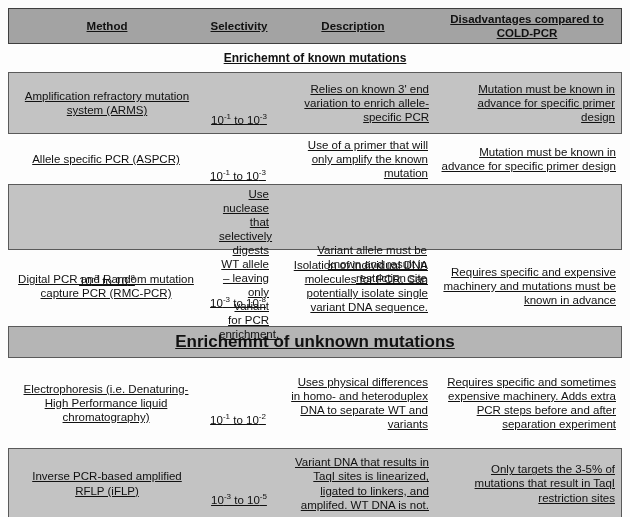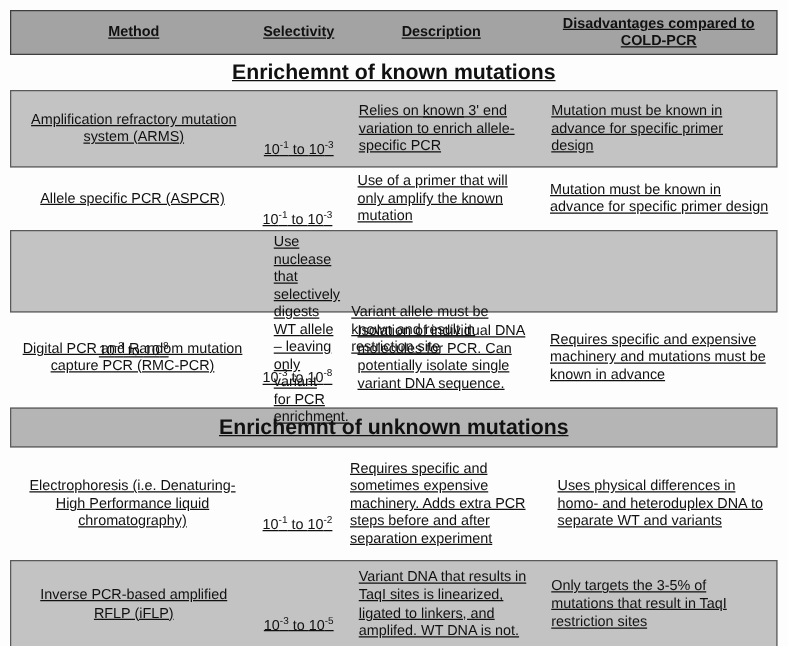--- a/index.html
+++ b/index.html
@@ -43,27 +43,27 @@
   .section-band{
     height:32px;
     background:var(--band-bg);
     border:1px solid var(--border);
     display:flex;align-items:center;justify-content:center;
     font-weight:bold;font-size:17px;
   }
   .section-plain{
     height:28px;
     display:flex;align-items:center;justify-content:center;
-    font-weight:bold;font-size:17px;
+    font-weight:bold;font-size:12px;
   }
   .cell{font-size:11.5px;line-height:1.22;}
   .cell.method{text-align:center;padding:2px 8px;}
   .cell.sel{text-align:center;white-space:nowrap;margin-top:32px;}
-  .cell.desc{text-align:left;padding:2px 4px 2px 14px;}
-  .cell.dis{text-align:left;padding:2px 6px 2px 8px;}
+  .cell.desc{text-align:right;padding:2px 4px 2px 14px;}
+  .cell.dis{text-align:right;padding:2px 6px 2px 8px;}
   sup{font-size:8px;}
   .u{text-decoration:underline;}
   .r1{height:62px;}
   .r2{height:50px;}
   .r3{height:66px;}
   .r4{height:72px;}
   .r5{height:80px;}
   .r6{height:71px;}
   .mt4{margin-top:4px;}
   .mt5{margin-top:5px;}
@@ -108,22 +108,22 @@
     <div class="cell sel"><span>10</span><sup>-3</sup><span> to </span><span>10</span><sup>-8</sup></div>
     <div class="cell desc"><span>Isolation of individual DNA molecules for PCR.  Can potentially isolate single variant DNA sequence.</span><span class="u"></span><span></span></div>
     <div class="cell dis">Requires specific and expensive machinery and mutations must be known in advance</div>
   </div>
 
   <div class="section-band mt4 mb5">Enrichemnt of unknown mutations</div>
 
   <div class="band r5">
     <div class="cell method">Electrophoresis (i.e. Denaturing-High Performance liquid chromatography)</div>
     <div class="cell sel"><span>10</span><sup>-1</sup><span> to </span><span>10</span><sup>-2</sup></div>
+    <div class="cell desc"><span>Uses physical differences in homo- and heteroduplex DNA to separate WT and variants</span><span class="u"></span><span></span></div>
     <div class="cell dis">Requires specific and sometimes expensive machinery.  Adds extra PCR steps before and after separation experiment</div>
-    <div class="cell desc"><span>Uses physical differences in homo- and heteroduplex DNA to separate WT and variants</span><span class="u"></span><span></span></div>
   </div>
 
   <div class="band gray r6 mt5">
     <div class="cell method">Inverse PCR-based amplified RFLP (iFLP)</div>
     <div class="cell sel"><span>10</span><sup>-3</sup><span> to </span><span>10</span><sup>-5</sup></div>
     <div class="cell desc"><span>Variant DNA that results in TaqI sites is linearized, ligated to linkers, and amplifed.  WT DNA is not.</span><span class="u"></span><span></span></div>
     <div class="cell dis">Only targets the 3-5% of mutations that result in TaqI restriction sites</div>
   </div>
 
 </div>

